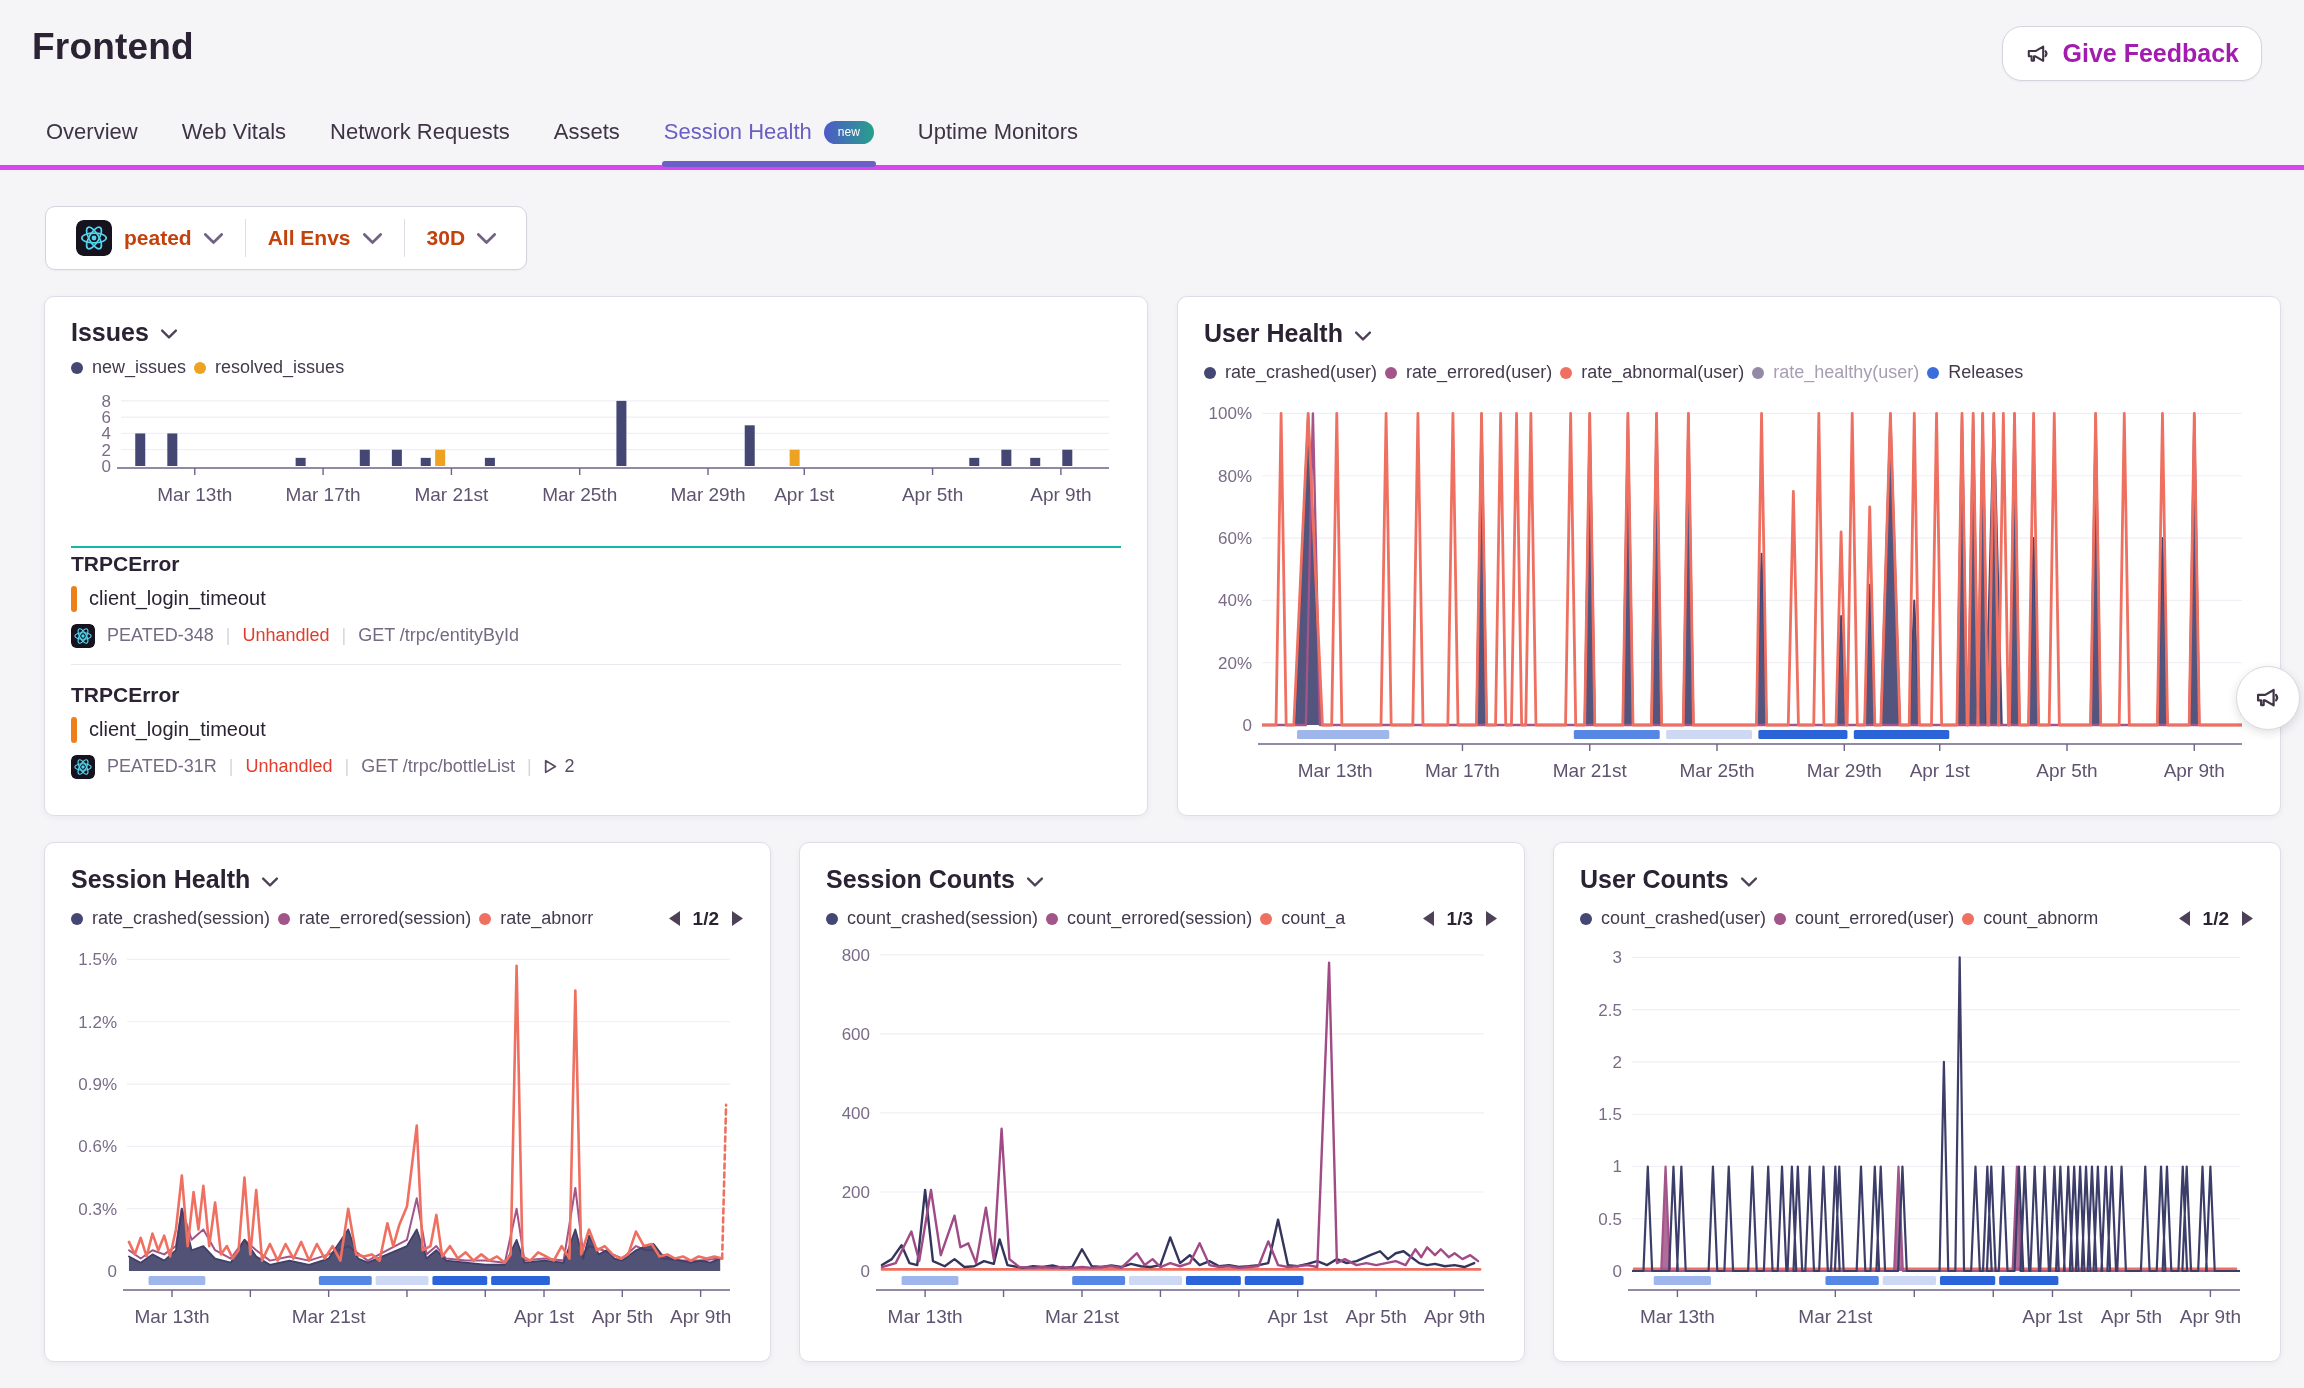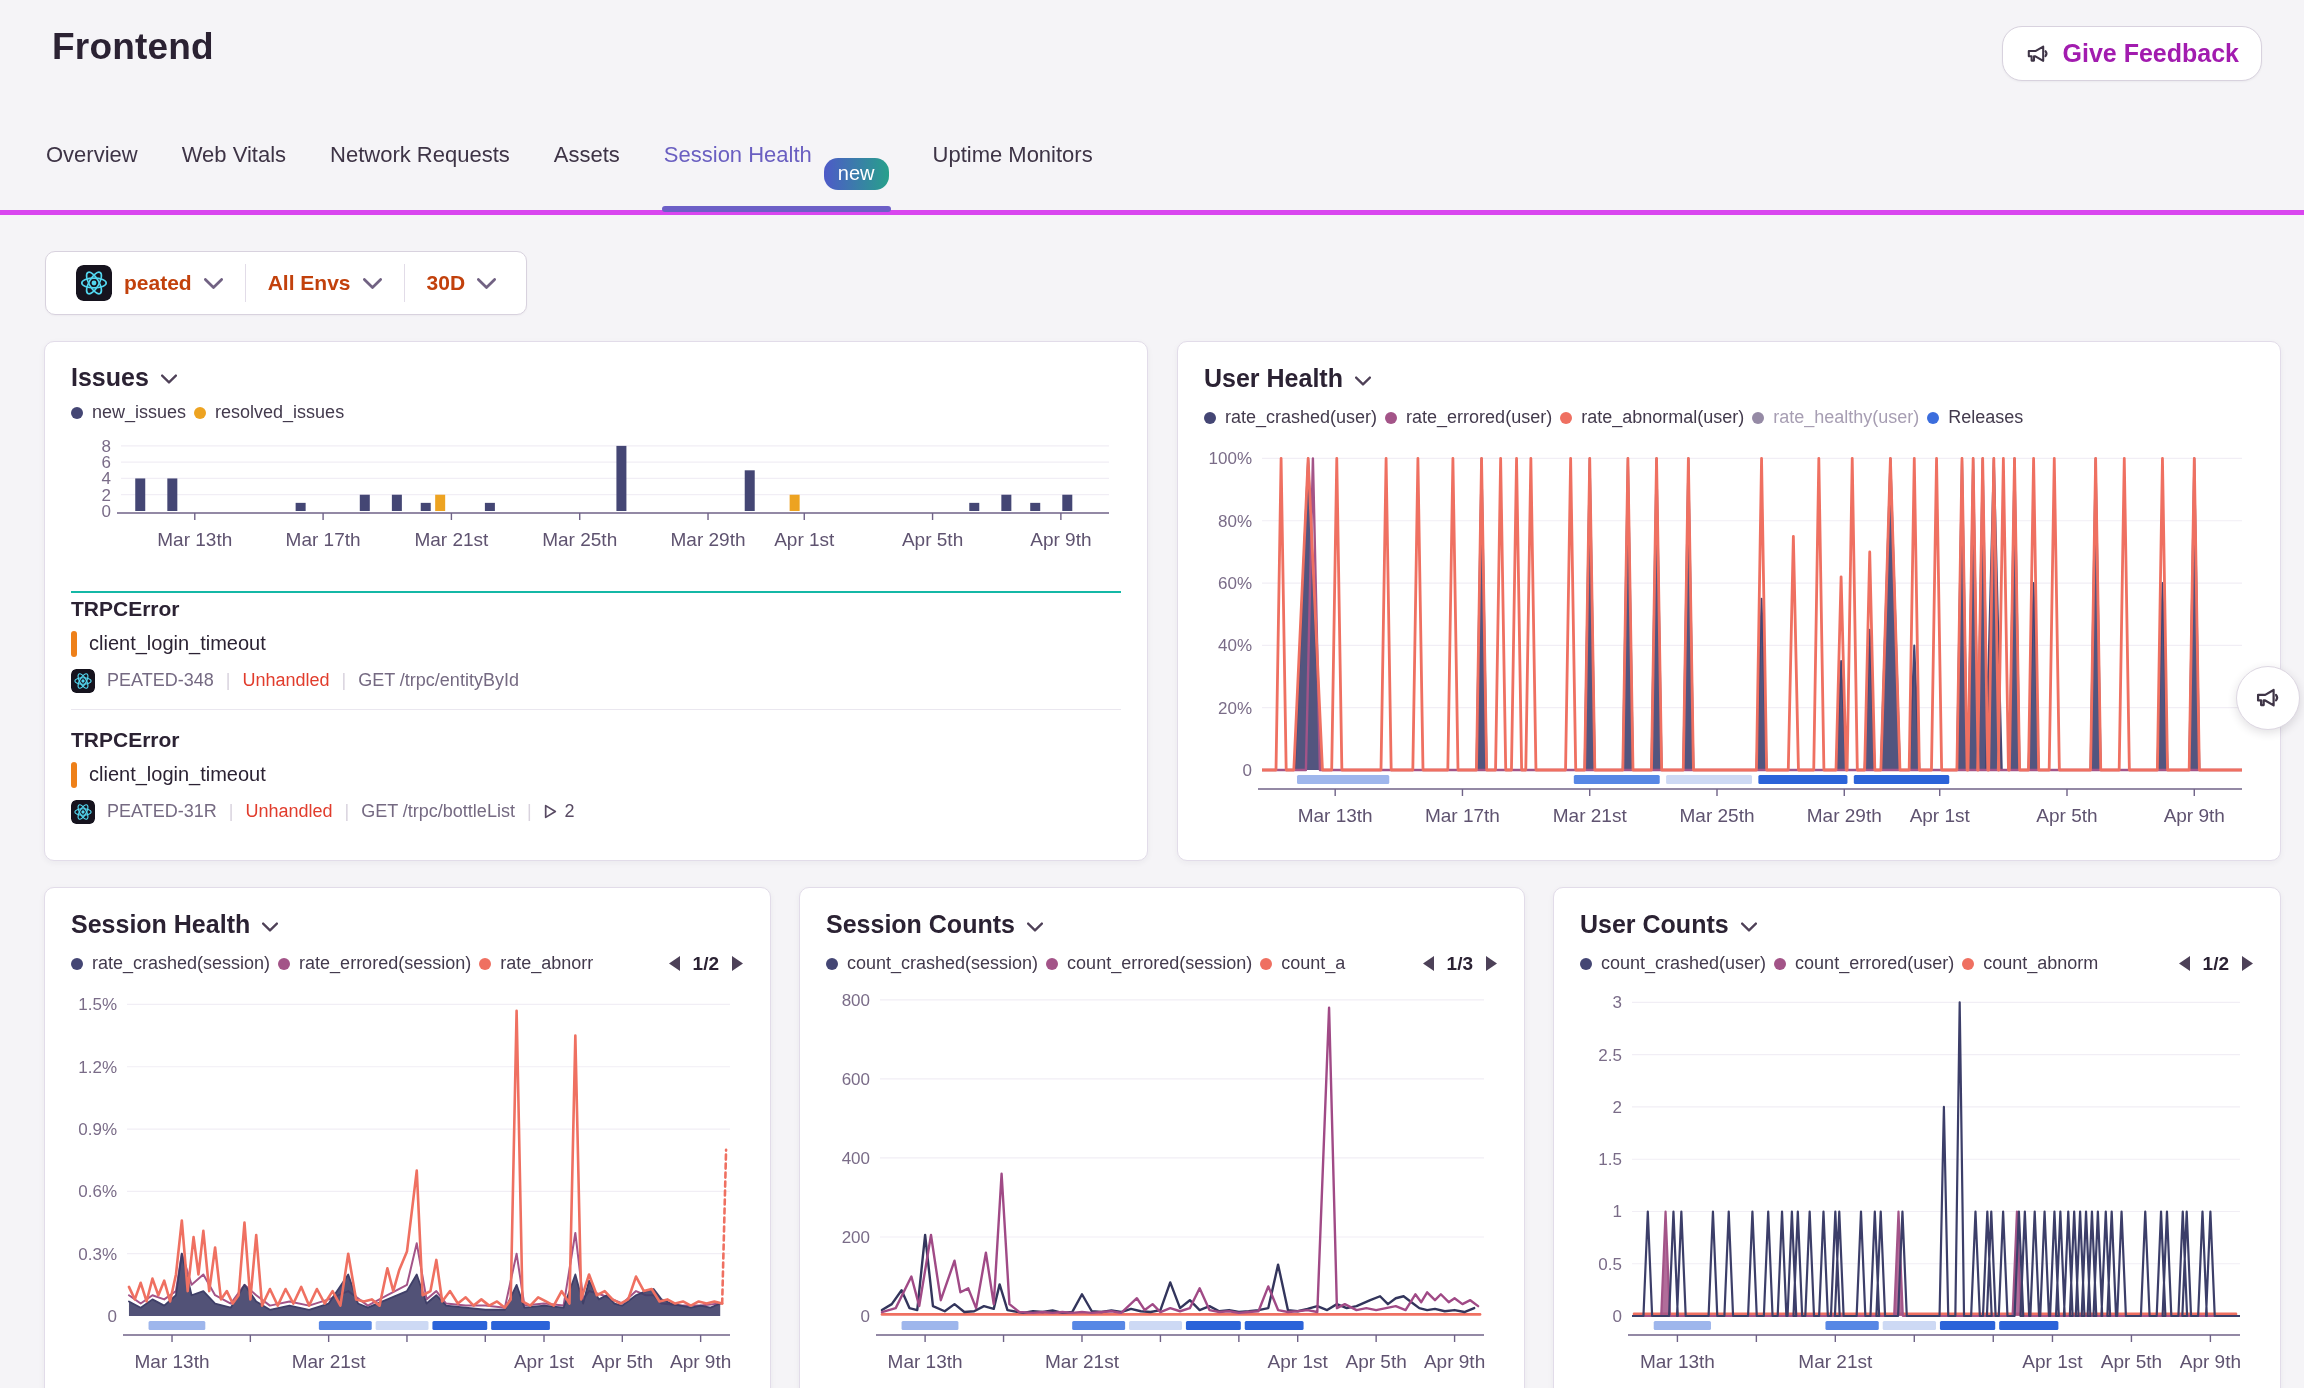--- a/index.html
+++ b/index.html
@@ -1,26 +1,26 @@
 <!DOCTYPE html>
 <html><head>
 <meta charset="utf-8">
 <style>
   * { margin:0; padding:0; box-sizing:border-box; }
   html,body { width:2304px; height:1388px; overflow:hidden; }
   body { font-family:"Liberation Sans", sans-serif; background:#f5f4f7; color:#2b2233; position:relative; }
-  .header { padding:26px 42px 0 52px; display:flex; justify-content:space-between; align-items:flex-start;gap:48px; }
+  .header { padding:26px 42px 0 32px; display:flex; justify-content:space-between; align-items:flex-start;gap:48px; }
   .page-title { font-size:37px; font-weight:700; letter-spacing:.2px; color:#2b2233; }
   .feedback-btn { display:flex; align-items:center; gap:12px; background:#fff; border:1px solid #d8d2de; border-radius:20px; padding:12px 22px; font-size:25px; font-weight:700; color:#a21caf; font-family:inherit; cursor:pointer; box-shadow:0 1px 2px rgba(43,34,51,.05); }
   .feedback-btn svg { width:26px; height:26px; }
   .tabs { display:flex; gap:40px; padding:0 44px; margin-top:28px; border-bottom:5px solid #d946ef; }
   .tab { position:relative; display:flex; align-items:center; gap:12px; font-size:22px; color:#3e3446; padding:10px 2px 20px 2px; cursor:pointer; }
   .tab.active { color:#6a5fc1; }
   .tab.active .underline { position:absolute; left:0; right:0; bottom:-2px; height:6px; border-radius:3px; background:#6c5fc7; }
-  .tab-badge { font-size:20px; color:#fff; padding:4px 14px 5px; border-radius:14px; background:linear-gradient(90deg,#4e5ac8,#27a08b);margin-top:39px; }
+  .tab-badge { font-size:12px; color:#fff; padding:4px 14px 5px; border-radius:14px; background:linear-gradient(90deg,#4e5ac8,#27a08b); }
   .filter-bar { display:inline-flex; align-items:center; margin:36px 0 0 45px; background:#fff; border:1px solid #d8d2de; border-radius:10px; height:64px; padding:0 8px; box-shadow:0 1px 2px rgba(43,34,51,.04); }
   .filter-seg { display:flex; align-items:center; gap:12px; padding:0 22px; font-size:21px; font-weight:700; color:#c2410c; cursor:pointer; height:100%; }
   .filter-div { width:1px; height:60%; background:#e2dce8; }
   .chev { width:19px; height:11px; color:#716283; }
   .grid { padding:26px 23px 0 44px; display:grid; grid-template-columns:1104px 1104px; grid-template-rows:520px 520px; gap:26px 29px; }
   .row2 { display:grid; grid-template-columns:727px 726px 728px; gap:28px; grid-column:1 / span 2; }
   .panel { background:#fff; border:1px solid #e2dce9; border-radius:10px; padding:20px 26px; box-shadow:0 2px 6px rgba(45,35,60,.05); display:flex; flex-direction:column; overflow:hidden; }
   .panel-head { display:flex; align-items:center; gap:12px; height:36px; }
   .panel-title { font-size:25px; font-weight:700; color:#2b2233; }
   .t-chev { width:16px; height:10px; color:#4f4158; margin-top:4px; }

